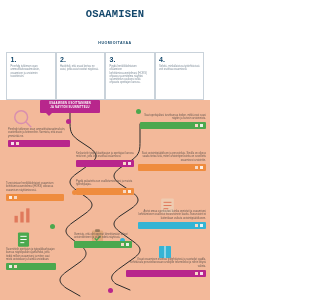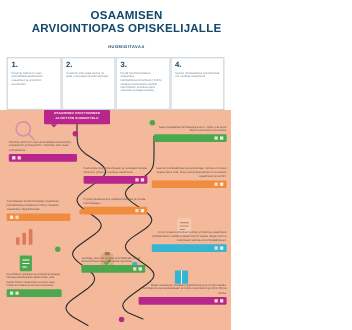--- a/index.html
+++ b/index.html
@@ -9,21 +9,21 @@
     font-family:"Liberation Sans", sans-serif;
     position:relative;
   }
   #page{position:relative;width:210px;height:300px;overflow:hidden;background:#fff;}
 
   
   .header{position:absolute;left:0;top:0;width:210px;height:52px;background:#ffffff;}
   .hdr-title{
     position:absolute;left:24px;top:9px;width:182px;
     text-align:center;color:#13476b;font-weight:bold;
-    font-size:10.5px;line-height:11.5px;letter-spacing:.2px;
+    font-size:10.5px;line-height:11.5px;letter-spacing:.2px;font-family:Liberation Mono, monospace;
   }
   .hdr-title .l2{display:block;font-size:10.5px;}
   .hdr-sub{
     position:absolute;left:24px;top:41px;width:182px;text-align:center;
     color:#13476b;font-weight:bold;font-size:3.6px;letter-spacing:.5px;
   }
 
   
   .notes{position:absolute;left:6px;top:52px;width:198px;height:48px;display:flex;gap:0;}
   .note{
@@ -89,21 +89,20 @@
   .icon{position:absolute;}
 </style>
 </head>
 <body>
 
 <div id="page">
 
   <div class="header">
     <div class="hdr-title">
       <span>OSAAMISEN</span>
-      <span class="l2">ARVIOINTIOPAS OPISKELIJALLE</span>
     </div>
     <div class="hdr-sub">HUOMIOITAVAA</div>
   </div>
 
   <div class="notes">
     <div class="note">
       <div class="note-num">1.</div>
       <div class="note-txt">Perehdy tutkinnon osan ammattitaitovaatimuksiin, osaamisen ja arvioinnin tavoitteisiin.</div>
     </div>
     <div class="note">

